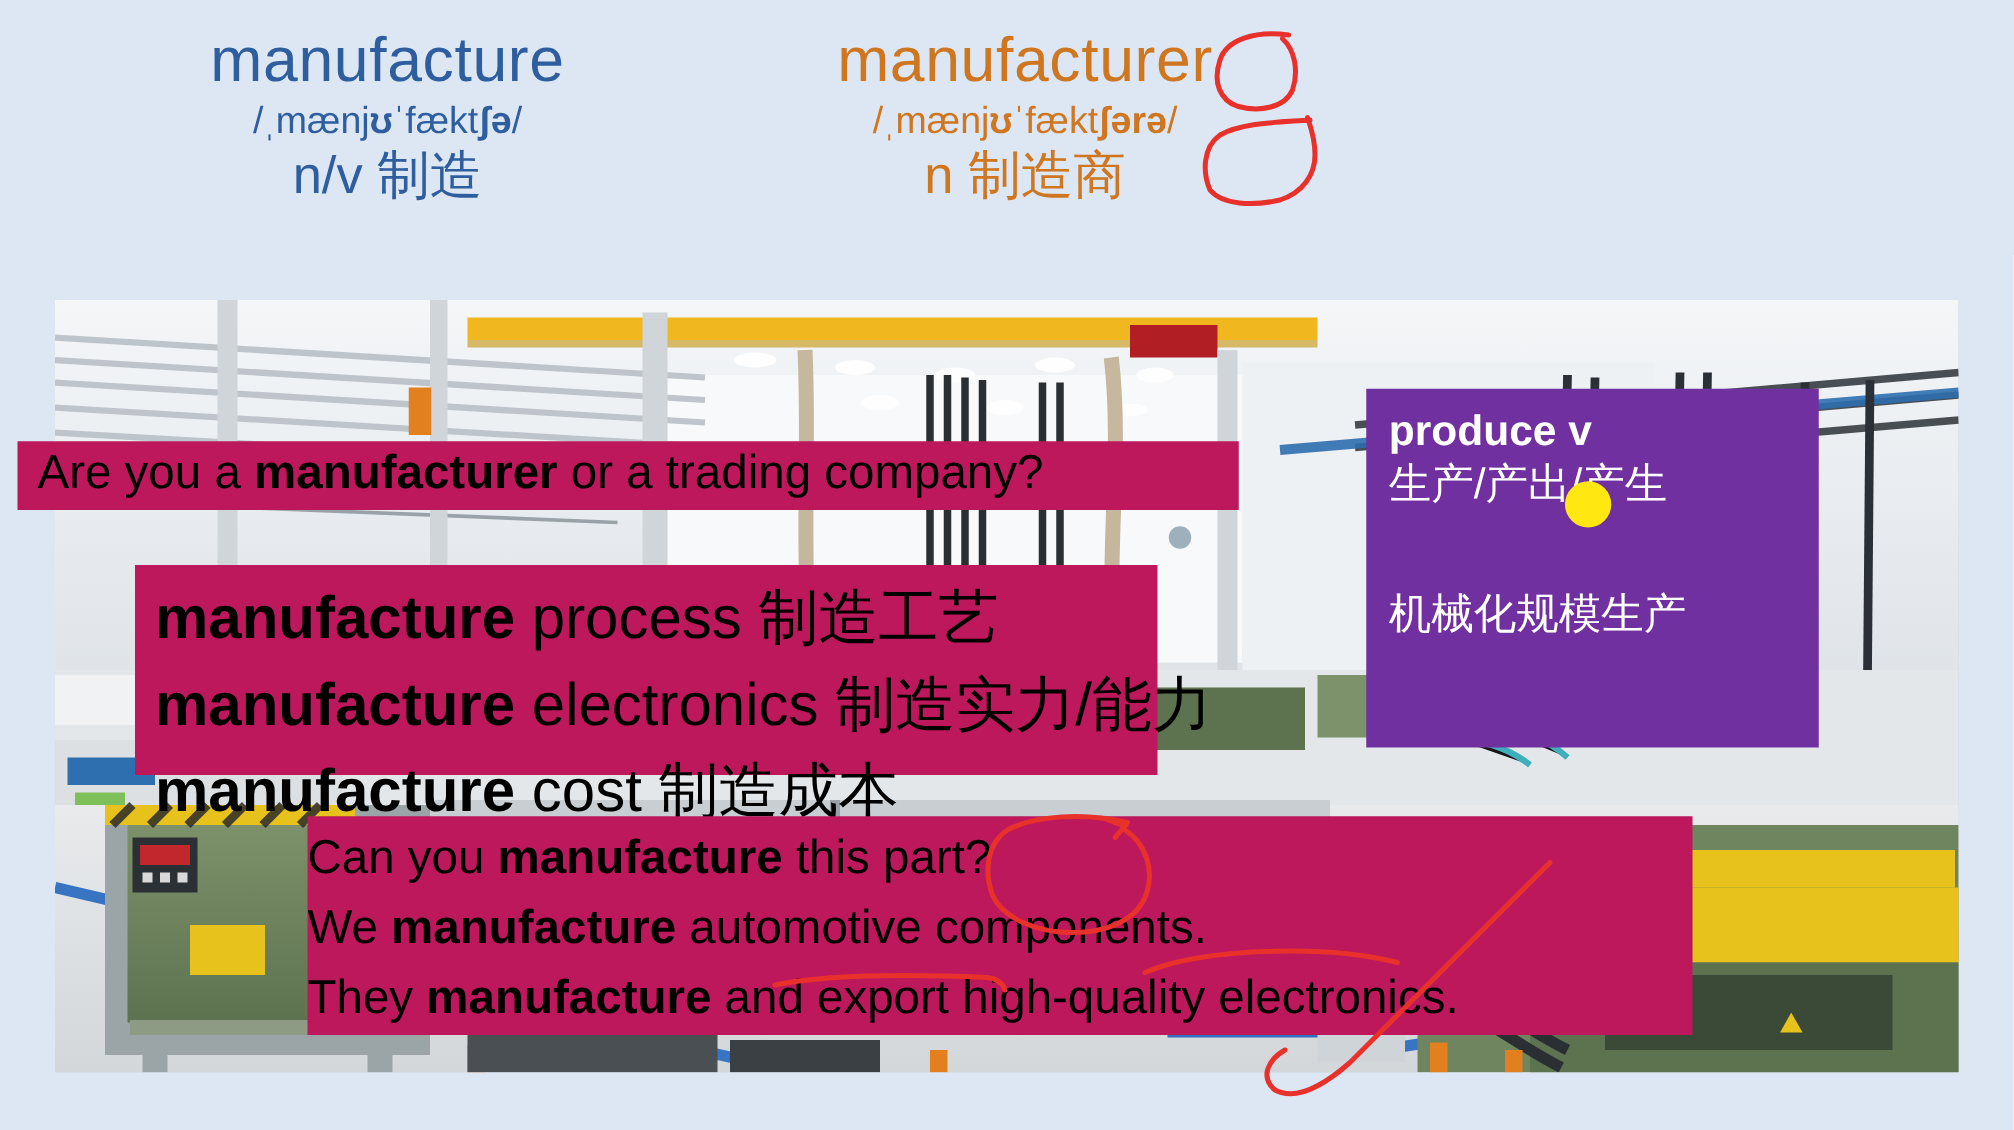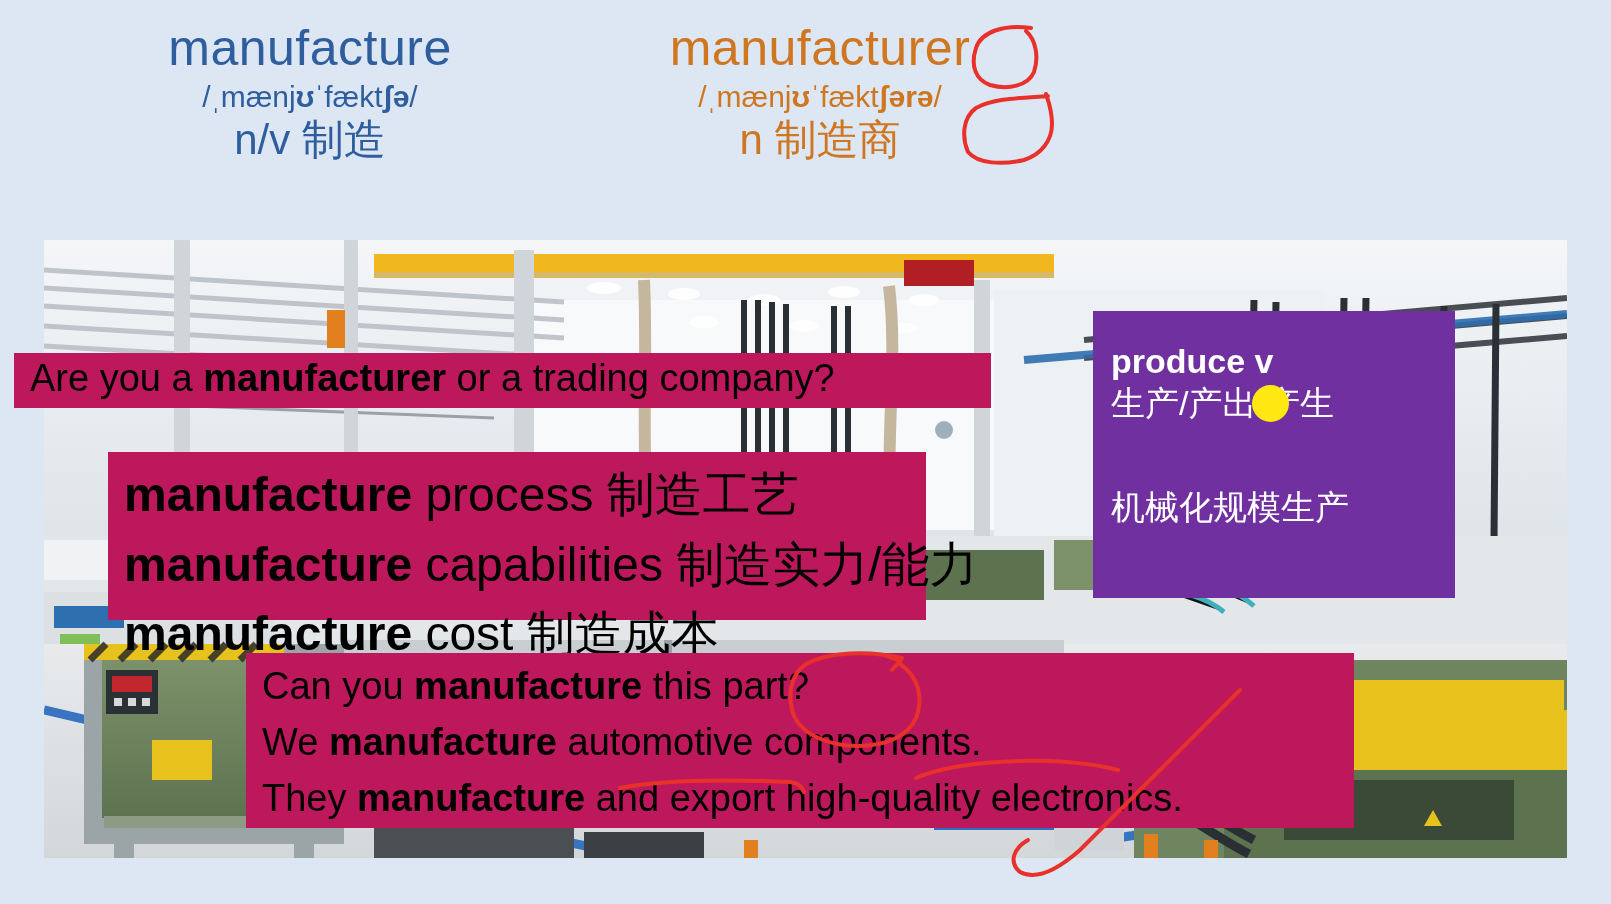--- a/index.html
+++ b/index.html
@@ -90,41 +90,40 @@
     line-height: 1.45;
     padding: 8px 16px;
   }
   #box-sentences {
     left: 246px;
     top: 653px;
     width: 1108px;
     height: 175px;
     font-size: 38px;
     line-height: 1.47;
-    padding: 6px 16px;
+    padding: 6px 0;
   }
 
   
   #box-purple {
     position: absolute;
     left: 1093px;
     top: 311px;
     width: 362px;
     height: 287px;
     background: #7030a0;
     color: #ffffff;
     box-sizing: border-box;
     padding: 14px 14px 0 18px;
   }
   #box-purple .pterm {
     font-size: 34px;
     font-weight: 700;
     white-space: nowrap;
     line-height: 1.2;
-    margin-top: 16px;
   }
   #box-purple .pgloss {
     font-size: 34px;
     font-weight: 400;
     white-space: nowrap;
     line-height: 1.25;
   }
   #box-purple .pgap { height: 62px; }
 
   
@@ -344,21 +343,21 @@
       <rect x="540" y="592" width="120" height="26" fill="#3b4045"></rect>
     </svg>
   </div>
 
   <div class="yellow-box" id="box-question">
     <span>Are you a </span><b>manufacturer</b><span> or a trading company?</span>
   </div>
 
   <div class="yellow-box" id="box-collocations">
     <div><b>manufacture</b><span> process 制造工艺</span></div>
-    <div><b>manufacture</b><span> capabilities 制造实力/能力</span></div>
+    <div><b>manufacture</b><span> electronics 制造实力/能力</span></div>
     <div><b>manufacture</b><span> cost 制造成本</span></div>
   </div>
 
   <div id="box-purple">
     <div class="pterm">produce v</div>
     <div class="pgloss">生产/产出/产生</div>
     <div class="pgap"></div>
     <div class="pgloss">机械化规模生产</div>
   </div>
 

